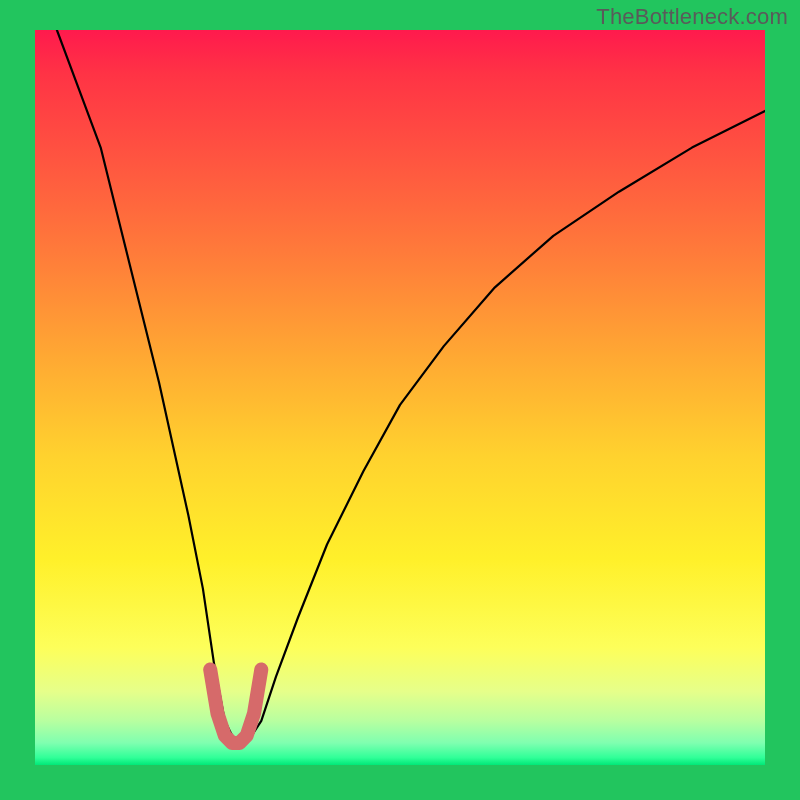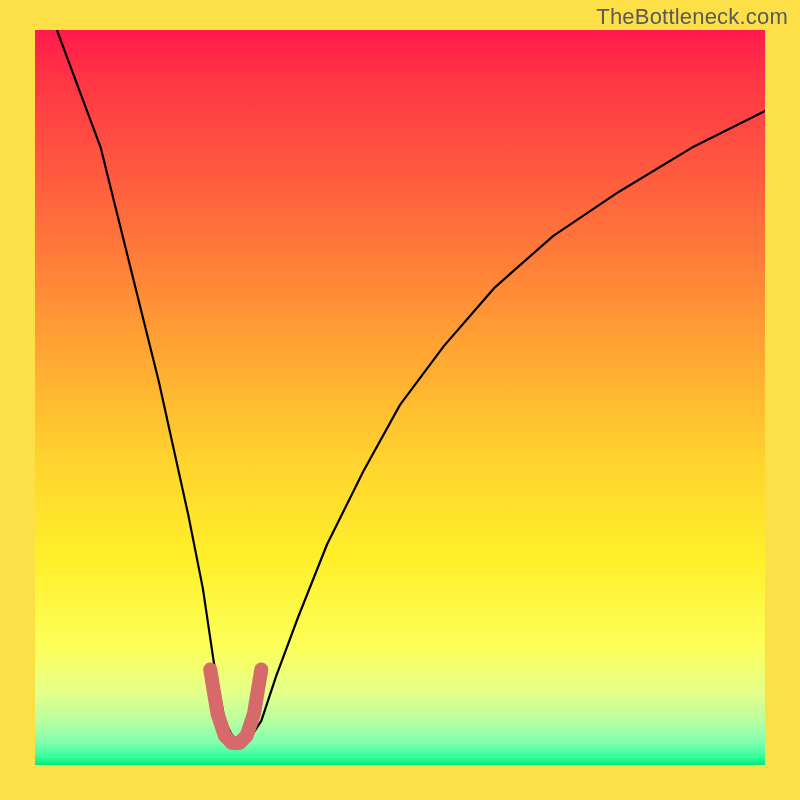--- a/index.html
+++ b/index.html
@@ -10,21 +10,21 @@
     background: #000;
     overflow: hidden;
     font-family: Arial, Helvetica, sans-serif;
   }
   .frame {
     position: absolute;
     left: 0;
     top: 0;
     width: 800px;
     height: 800px;
-    background: #fde047;
+    background: #22c55e;
   }
   .plot {
     position: absolute;
     left: 35px;
     top: 30px;
     width: 730px;
     height: 735px;
     background: linear-gradient(to bottom,
       #ff1a4d 0%,
       #ff3345 6%,

